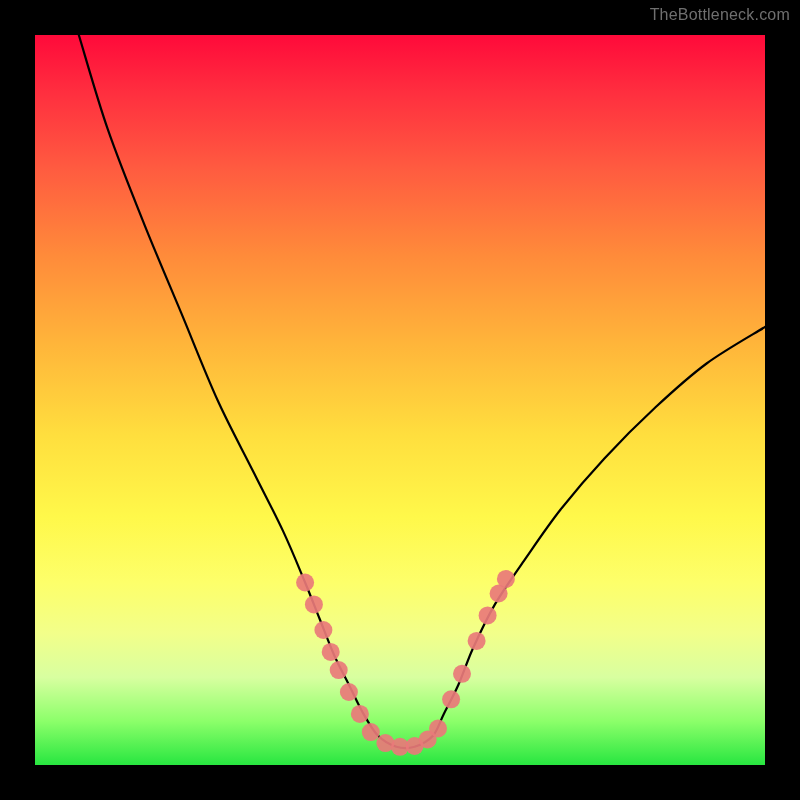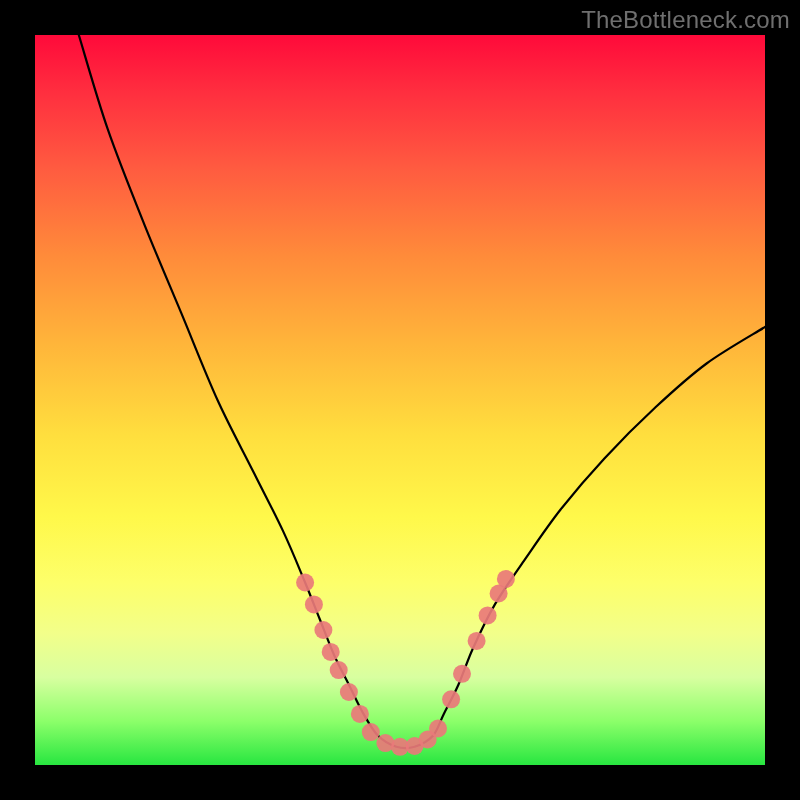--- a/index.html
+++ b/index.html
@@ -38,21 +38,21 @@
       #d8ffa0 88%,
       #8cff6a 94%,
       #28e640 100%
     );
   }
   .watermark {
     position: absolute;
     top: 6px;
     right: 10px;
     color: #6f6f6f;
-    font-size: 24px;
+    font-size: 16px;
     font-weight: 500;
     letter-spacing: 0.2px;
     user-select: none;
   }
   svg {
     position: absolute;
     top: 0; left: 0;
   }
 </style>
 </head>

